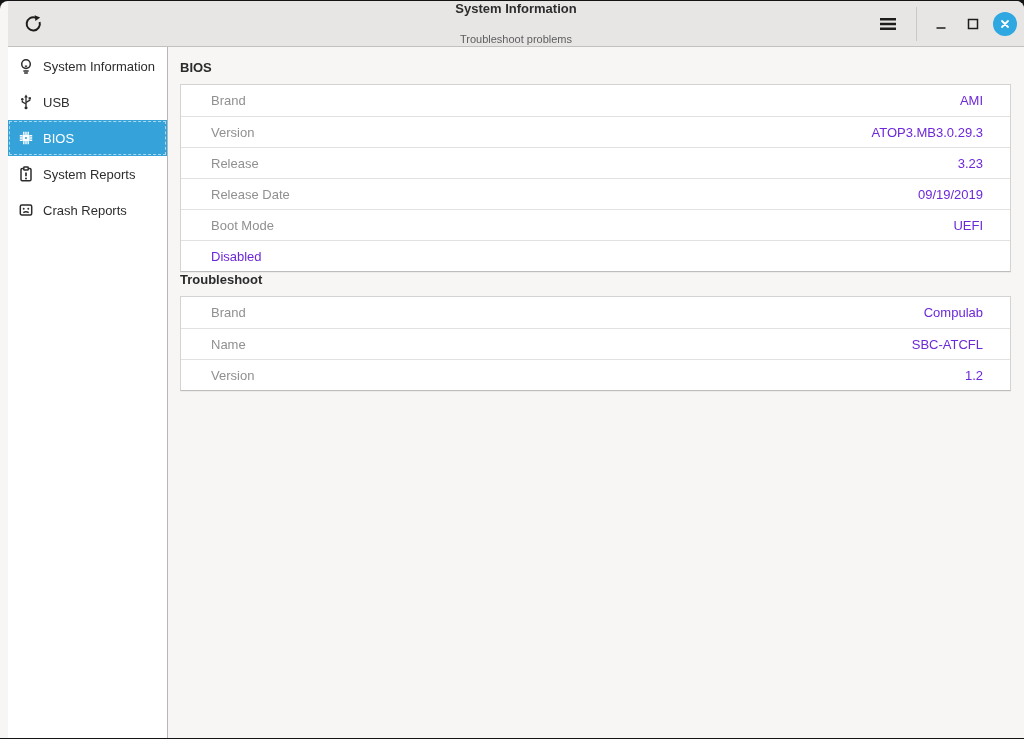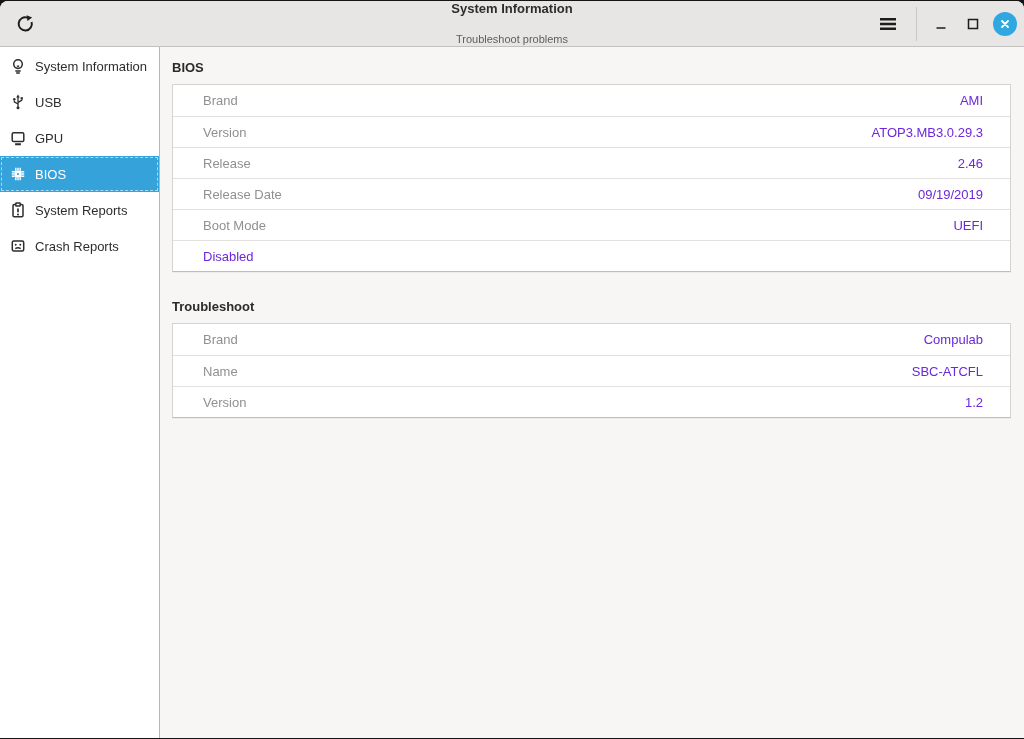--- a/index.html
+++ b/index.html
@@ -13,21 +13,21 @@
     --table-border:#d5d3d2;
     --table-border-bottom:#bfbdbc;
     --row-separator:#e3e1e0;
     --label-gray:#909090;
     --text-dark:#2d2d2d;
   }
   *{box-sizing:border-box;margin:0;padding:0;}
   html,body{width:1024px;height:739px;overflow:hidden;}
   body{background:#141414;font-family:"Liberation Sans","DejaVu Sans",sans-serif;position:relative;}
   .window{position:absolute;top:1px;left:0;right:0;bottom:1px;border-radius:8px 8px 0 0;
-          overflow:hidden;display:flex;flex-direction:column;background:var(--main-bg);}
+          overflow:hidden;display:flex;flex-direction:column;background:var(--main-bg);padding-left:8px;}
   
   .headerbar{height:46px;flex:0 0 46px;background:var(--titlebar-bg);
              border-bottom:1px solid var(--titlebar-border);
              display:flex;align-items:center;position:relative;}
   .hb-left{display:flex;align-items:center;margin-left:9px;}
   .icon-btn{width:32px;height:32px;border:none;background:transparent;border-radius:4px;
             display:flex;align-items:center;justify-content:center;color:#1d1d1d;cursor:pointer;}
   .title-stack{position:absolute;left:0;right:0;top:0;bottom:0;display:flex;flex-direction:column;
                align-items:center;justify-content:center;pointer-events:none;}
   .title{font-size:13px;font-weight:700;color:var(--text-dark);line-height:15px;}
@@ -44,21 +44,21 @@
            border-right:1px solid var(--sidebar-border);padding-top:1px;}
   .side-item{height:36px;display:flex;align-items:center;padding-left:10px;gap:9px;
              font-size:13px;color:var(--text-dark);cursor:pointer;}
   .side-item .sicon{width:16px;height:16px;flex:0 0 16px;display:flex;align-items:center;justify-content:center;}
   .side-item.selected{background:var(--accent);color:#ffffff;
                       outline:1px dashed #a8daf2;outline-offset:-2px;}
   .main{flex:1;padding:13px 13px 0 12px;overflow:hidden;}
   .section-heading{font-size:13px;font-weight:700;color:#2b2b2b;margin-bottom:9px;}
   .info-table{background:#ffffff;border:1px solid var(--table-border);
               border-bottom:1px solid var(--table-border-bottom);
-              box-shadow:0 1px 0 rgba(0,0,0,0.04);margin-bottom:27px;}
+              box-shadow:0 1px 0 rgba(0,0,0,0.04);}
   .row{height:31px;display:flex;align-items:center;padding:0 27px 0 30px;}
   .row + .row{border-top:1px solid var(--row-separator);gap:29px;}
   .rlabel{flex:1;font-size:13px;color:var(--label-gray);}
   .rvalue{font-size:13px;color:#6d28d9;text-align:right;}
   svg{display:block;}
 </style>
 </head>
 <body>
 
 <div class="window">
@@ -137,29 +137,20 @@
             <path d="M8 10 L4.3 7.8 V6.6"></path>
             <circle cx="4.3" cy="5.3" r="1.2" fill="currentColor" stroke="none"></circle>
             <path d="M8 8.4 L11.7 6.3 V5.6"></path>
             <rect x="10.6" y="3.2" width="2.3" height="2.3" fill="currentColor" stroke="none"></rect>
             <circle cx="8" cy="13.8" r="1.5" fill="currentColor" stroke="none"></circle>
           </svg>
         </span>
         <span>USB</span>
       </div>
 
-      <div class="side-item">
-        <span class="sicon">
-          <svg width="16" height="16" viewBox="0 0 16 16" fill="none" stroke="currentColor" stroke-width="1.5">
-            <rect x="2.2" y="2.8" width="11.6" height="8.8" rx="1.4"></rect>
-            <line x1="5.1" y1="14.2" x2="10.9" y2="14.2" stroke-width="2"></line>
-          </svg>
-        </span>
-        <span>GPU</span>
-      </div>
 
 
       <div class="side-item selected">
         <span class="sicon">
           <svg width="16" height="16" viewBox="0 0 16 16" stroke="currentColor">
             <rect x="4.4" y="4.4" width="7.2" height="7.2" rx="1" fill="currentColor" stroke="none"></rect>
             <path d="M5.8 1.8 V4.4 M8 1.8 V4.4 M10.2 1.8 V4.4 M5.8 11.6 V14.2 M8 11.6 V14.2 M10.2 11.6 V14.2 M1.8 5.8 H4.4 M1.8 8 H4.4 M1.8 10.2 H4.4 M11.6 5.8 H14.2 M11.6 8 H14.2 M11.6 10.2 H14.2" stroke-width="1.4"></path>
             <circle cx="8" cy="8" r="1.1" fill="var(--accent)" stroke="none"></circle>
           </svg>
         </span>
@@ -199,21 +190,21 @@
         <div class="row">
           <span class="rlabel">Brand</span>
           <span class="rvalue">AMI</span>
         </div>
         <div class="row">
           <span class="rlabel">Version</span>
           <span class="rvalue">ATOP3.MB3.0.29.3</span>
         </div>
         <div class="row">
           <span class="rlabel">Release</span>
-          <span class="rvalue">2.46</span>
+          <span class="rvalue">3.23</span>
         </div>
         <div class="row">
           <span class="rlabel">Release Date</span>
           <span class="rvalue">09/19/2019</span>
         </div>
         <div class="row">
           <span class="rlabel">Boot Mode</span>
           <span class="rvalue">UEFI</span>
         </div>
         <div class="row">

